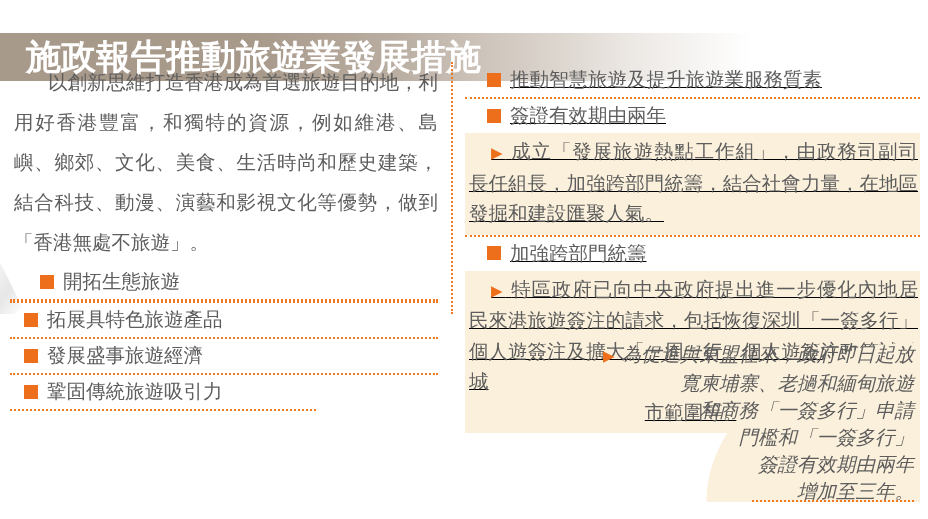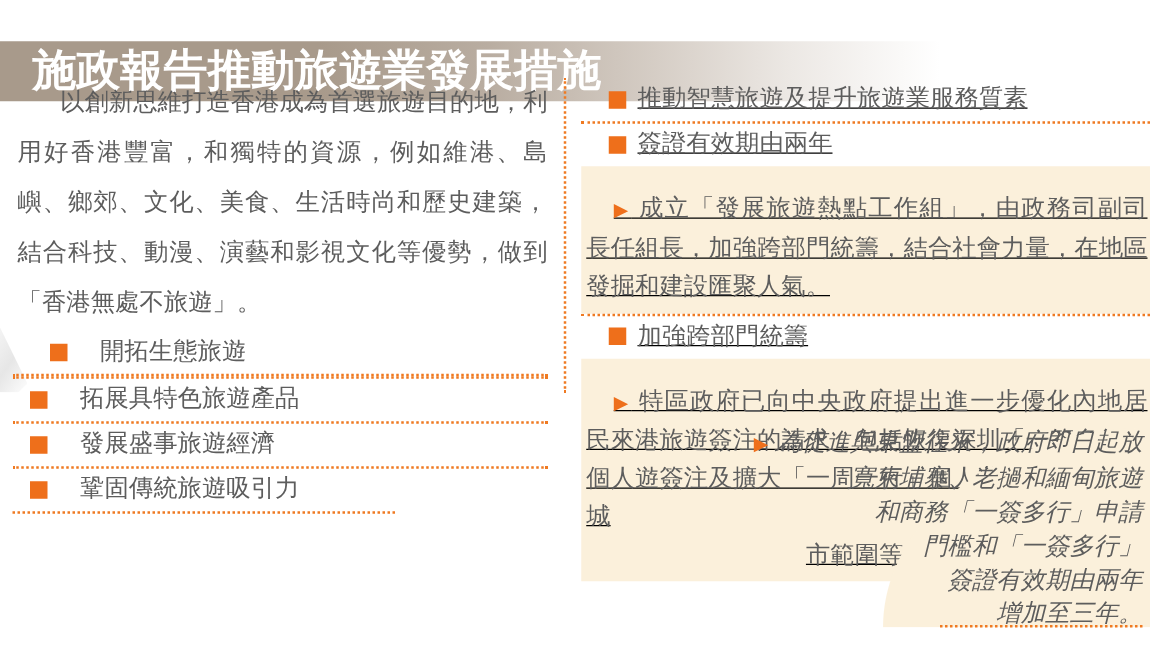--- a/index.html
+++ b/index.html
@@ -108,21 +108,21 @@
     margin-right: 9px;
   }
   .dotted-rule {
     border-bottom: 2px dotted #ef7a22;
     height: 0;
     font-size: 0;
     line-height: 0;
   }
 
   .left-items { margin-top: 2px; }
-  .left-items .bullet-row { padding-left: 30px; gap: 17px; }
+  .left-items .bullet-row { padding-left: 30px; }
   .left-items .bullet-row.indent2 { padding-left: 14px; }
   .left-items .dotted-rule.w1 { width: 428px; }
   .left-items .dotted-rule.w2 { width: 306px; }
 
   
   .col-right {
     position: absolute;
     left: 465px;
     top: 63px;
     width: 455px;
@@ -132,21 +132,21 @@
   .right-items .dotted-rule.full { width: 455px; }
 
   
   .cream-block {
     background: #fbf0db;
     font-size: 19.5px;
     line-height: 30.5px;
     color: #5d5d5d;
     text-align: justify;
     text-justify: inter-character;
-    padding: 20px 2px 5px 4px;
+    padding: 4px 2px 5px 4px;
     box-sizing: border-box;
   }
   .cream-block .tri {
     color: #ee6f1b;
     font-size: 15px;
     letter-spacing: 2px;
   }
   .cream-block .lead-in { padding-left: 22px; }
   .cream-block.last-center { text-align: justify; }
   .cream-block.last-center .tail { display: block; text-align: center; }

